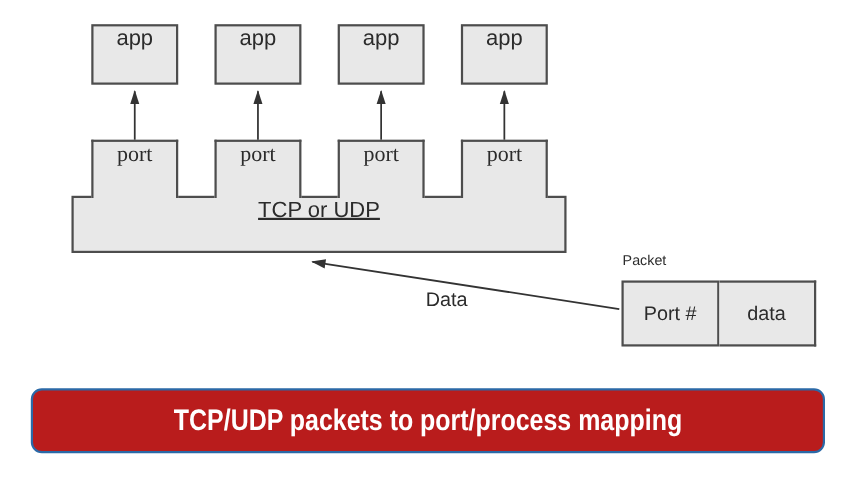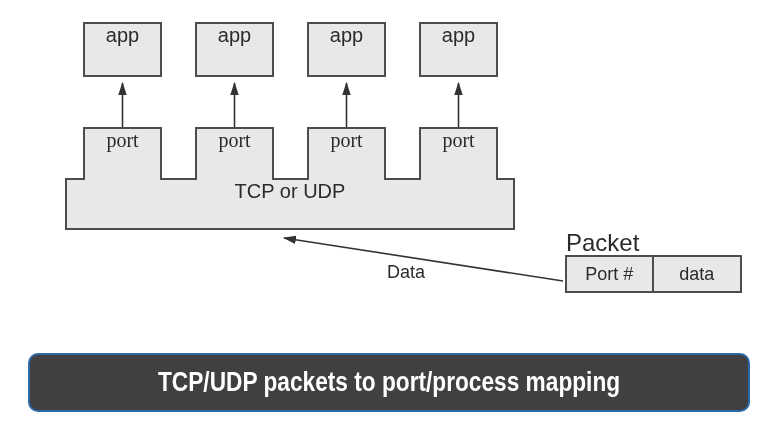--- a/index.html
+++ b/index.html
@@ -29,44 +29,45 @@
   .app-box { top: 22px; width: 79px; height: 55px; z-index: 2; }
   .port-box { top: 127px; width: 79px; height: 53px; border-bottom: none; z-index: 3; font-family: Liberation Serif, serif; }
   .app-1, .port-1 { left: 83px; }
   .app-2, .port-2 { left: 195px; }
   .app-3, .port-3 { left: 307px; }
   .app-4, .port-4 { left: 419px; }
   .tcp-box {
     left: 65px; top: 178px;
     width: 450px; height: 52px;
     z-index: 1;
+    text-decoration: underline;
   }
   .connector-svg {
     position: absolute;
     left: 0; top: 0;
     width: 778px; height: 447px;
     z-index: 4;
     pointer-events: none;
   }
   .conn {
     stroke: #333333;
     stroke-width: 1.6;
     fill: none;
   }
   .packet-title {
     position: absolute;
     left: 566px; top: 229px;
-    font-size: 24px;
+    font-size: 13px;
     color: #2b2b2b;
     z-index: 2;
   }
   .packet-box {
     position: absolute;
     left: 565px; top: 255px;
-    width: 177px; height: 38px;
+    width: 177px; height: 60px;
     box-sizing: border-box;
     display: flex;
     z-index: 2;
   }
   .packet-cell {
     box-sizing: border-box;
     background: #e8e8e8;
     border: 2px solid #4d4d4d;
     display: flex;
     align-items: center;
@@ -83,21 +84,21 @@
     text-align: center;
     font-size: 18px;
     color: #2b2b2b;
     z-index: 2;
   }
   .caption-banner {
     position: absolute;
     left: 28px; top: 353px;
     width: 722px; height: 59px;
     box-sizing: border-box;
-    background: #404040;
+    background: #b91c1c;
     border: 2px solid #2b69a7;
     border-radius: 10px;
     display: flex;
     align-items: center;
     justify-content: center;
     z-index: 2;
   }
   .caption-text {
     display: inline-block;
     transform: scaleX(0.84);

